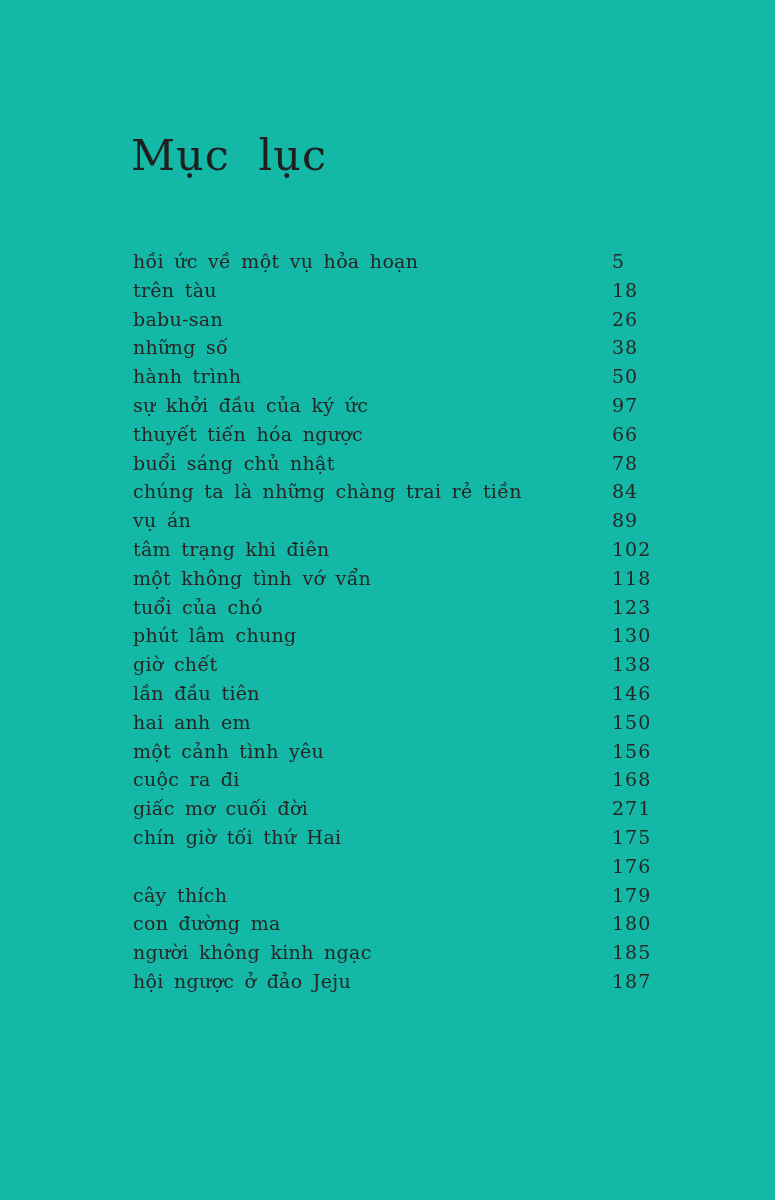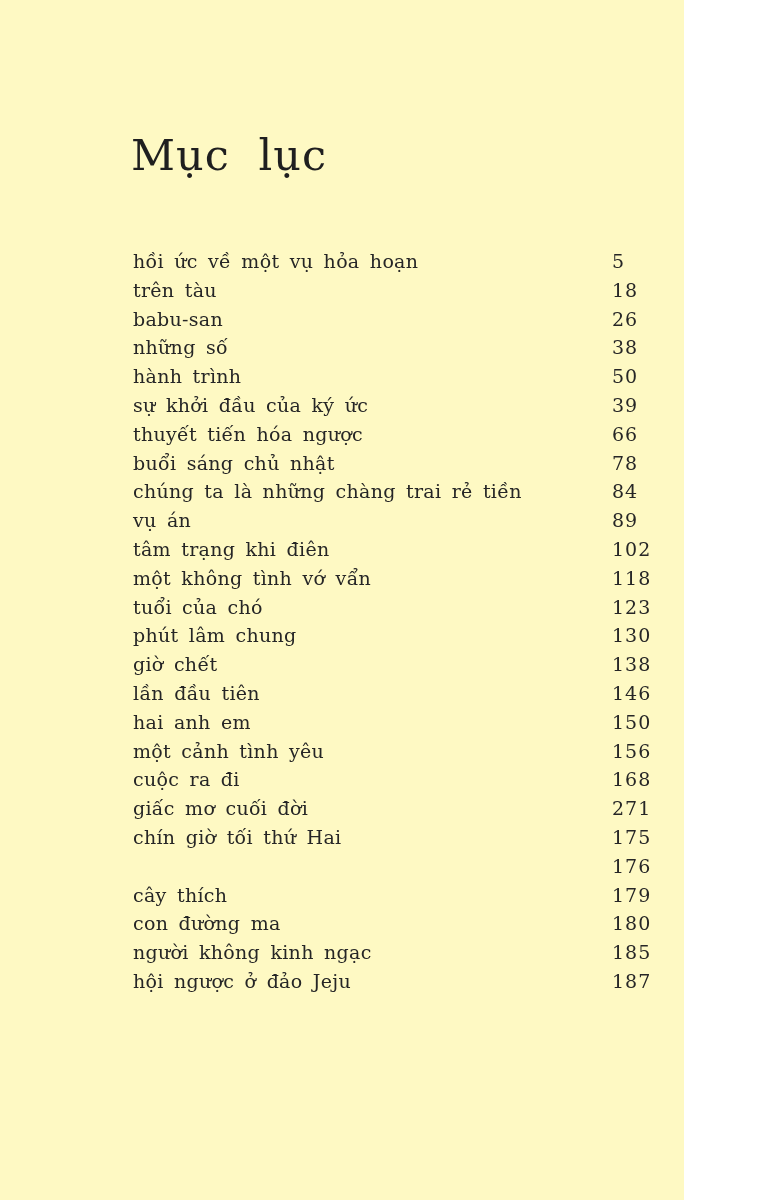--- a/index.html
+++ b/index.html
@@ -2,23 +2,23 @@
 <html><head>
 <meta charset="utf-8">
 <style>
   html, body {
     margin: 0;
     padding: 0;
     background: #ffffff;
   }
   .page {
     position: relative;
-    width: 684px;
+    width: 775px;
     height: 1200px;
-    background: #fef9c3;
+    background: #14b8a6;
     overflow: hidden;
     font-family: "DejaVu Serif", "Liberation Serif", serif;
     color: #262626;
   }
   .page-title {
     position: absolute;
     left: 131px;
     top: 130px;
     margin: 0;
     font-size: 43px;
@@ -81,21 +81,21 @@
     <span class="toc-page">38</span>
   </div>
 
   <div class="toc-row">
     <span class="toc-title">hành trình</span>
     <span class="toc-page">50</span>
   </div>
 
   <div class="toc-row">
     <span class="toc-title">sự khởi đầu của ký ức</span>
-    <span class="toc-page">39</span>
+    <span class="toc-page">97</span>
   </div>
 
   <div class="toc-row">
     <span class="toc-title">thuyết tiến hóa ngược</span>
     <span class="toc-page">66</span>
   </div>
 
   <div class="toc-row">
     <span class="toc-title">buổi sáng chủ nhật</span>
     <span class="toc-page">78</span>

